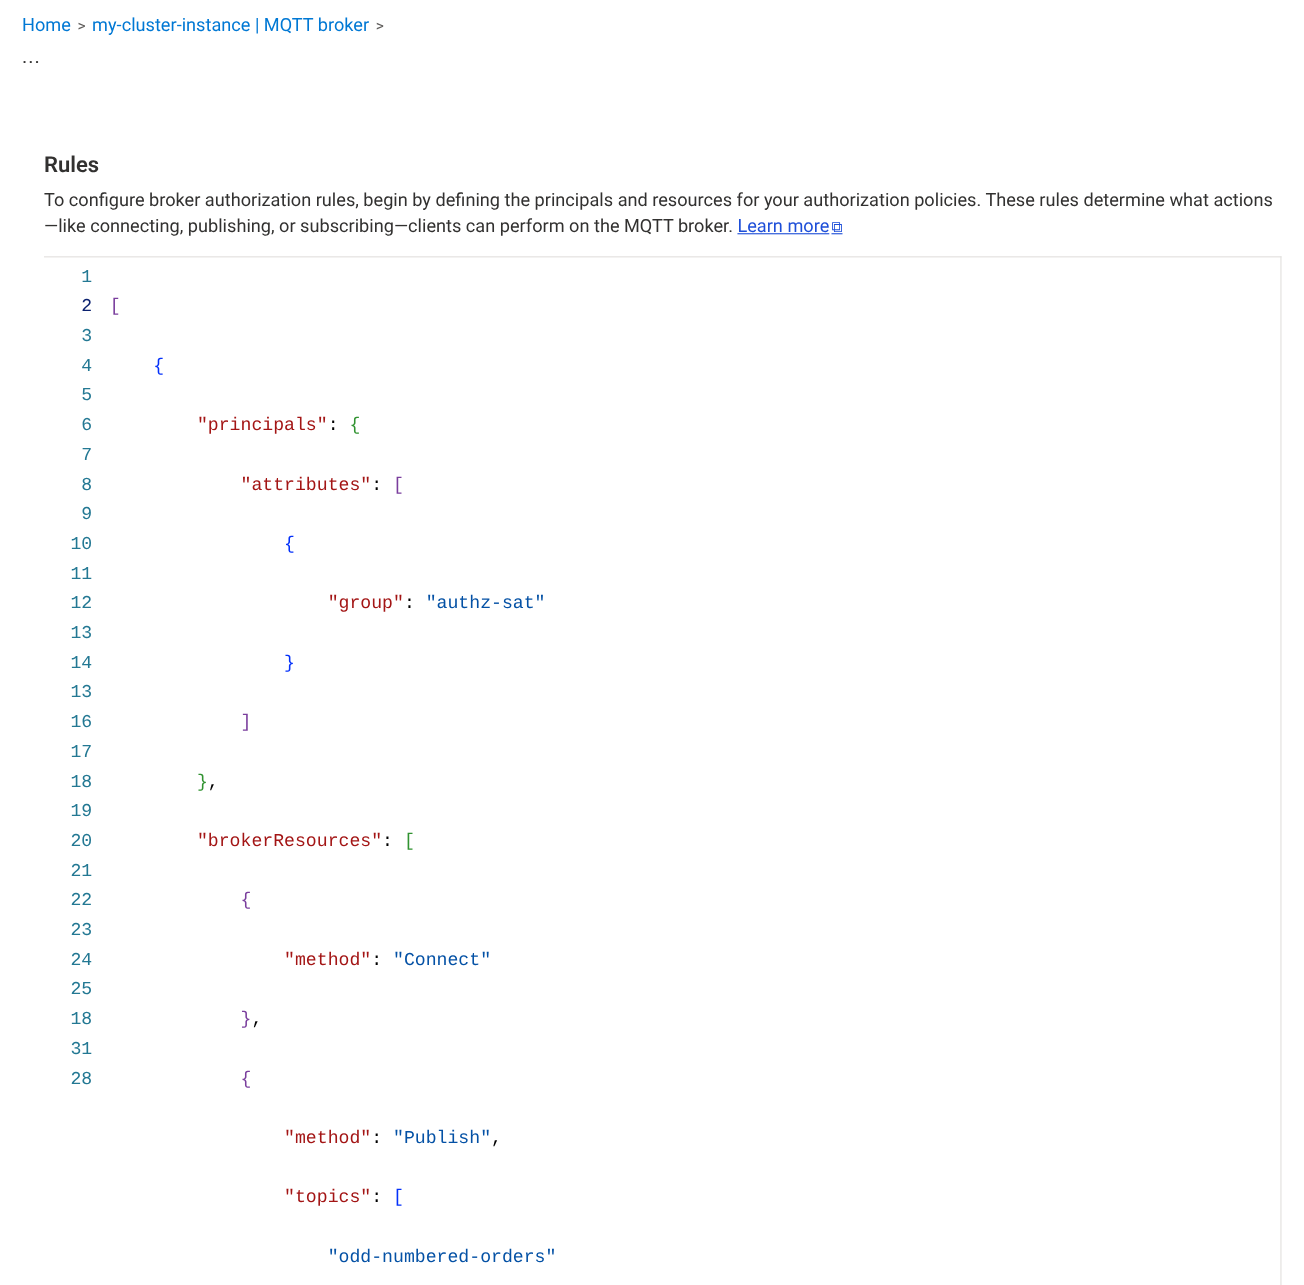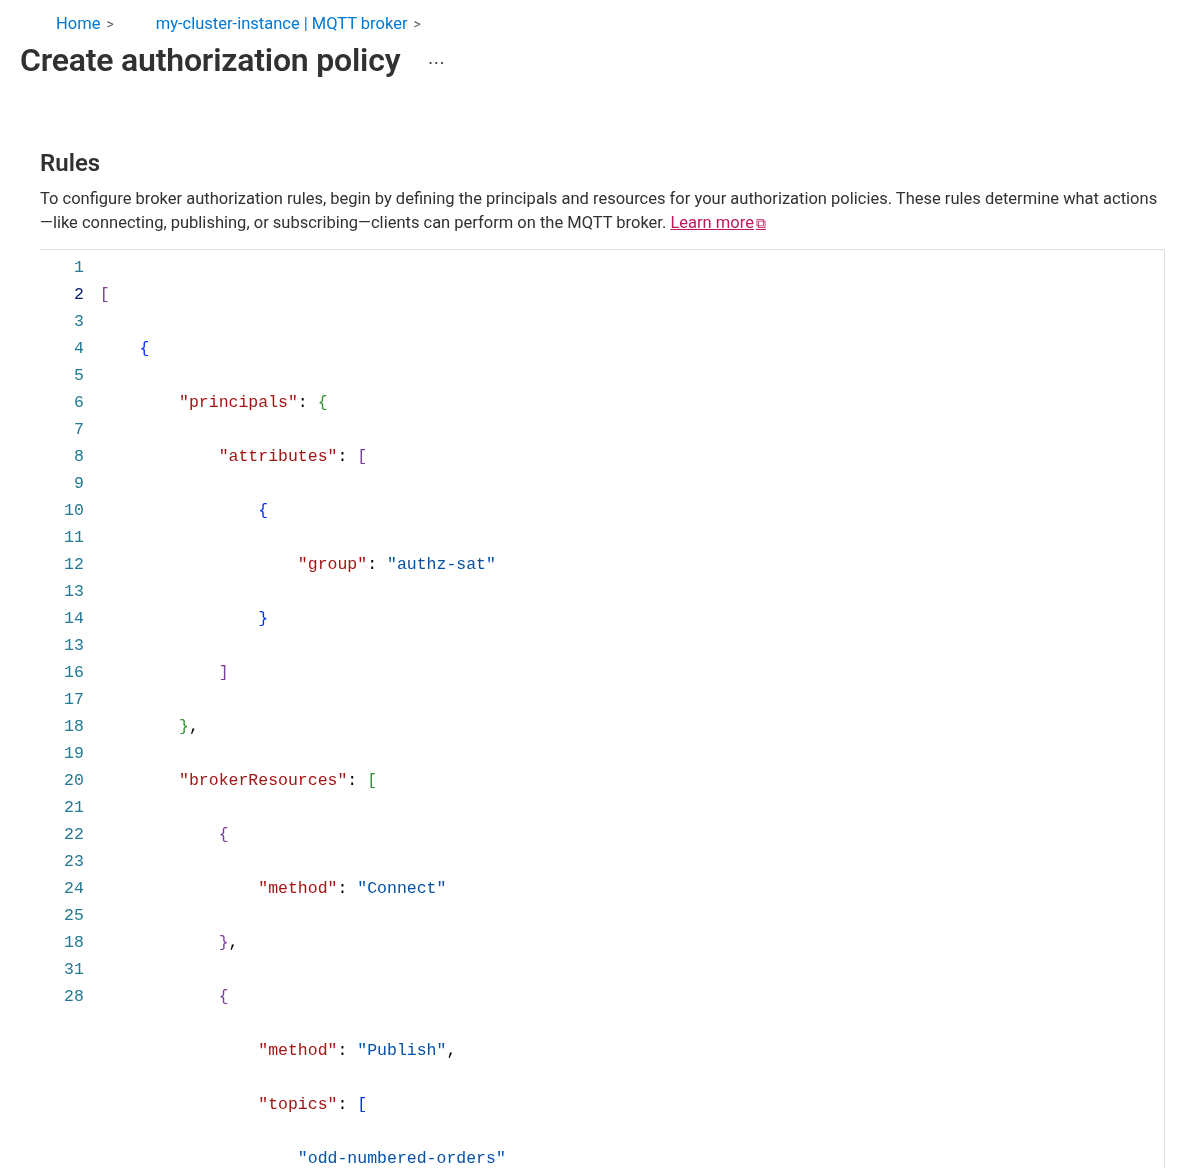--- a/index.html
+++ b/index.html
@@ -12,21 +12,20 @@
   }
   .breadcrumb {
     display: flex;
     align-items: center;
     font-size: 16.5px;
     margin-bottom: 8px;
   }
   .breadcrumb a {
     color: #0078d4;
     text-decoration: none;
-    margin-left: 36px;
   }
   .breadcrumb .sep {
     color: #605e5c;
     margin: 0 6px;
     font-size: 14px;
   }
   .title-row {
     display: flex;
     align-items: center;
     gap: 28px;
@@ -43,34 +42,34 @@
     color: #323130;
     font-size: 18px;
     letter-spacing: 1px;
     line-height: 1;
     margin-top: 8px;
   }
   .content {
     padding-left: 20px;
   }
   h2.section-title {
-    font-size: 24px;
+    font-size: 20px;
     font-weight: 600;
     margin: 0 0 10px 0;
     color: #323130;
   }
   p.section-desc {
     font-size: 16.5px;
     color: #323130;
     margin: 0 0 14px 0;
     max-width: 1140px;
     line-height: 1.45;
   }
   .learn-more {
-    color: #be185d;
+    color: #1d4ed8;
     text-decoration: underline;
   }
   .ext-icon {
     font-size: 14px;
     margin-left: 2px;
   }
   .editor-wrap {
     border: 1px solid #e1dfdd;
     border-left: none;
     padding: 4px 0 4px 0;
@@ -119,21 +118,20 @@
 <body>
 
 <div class="breadcrumb">
   <a href="#">Home</a>
   <span class="sep">&gt;</span>
   <a href="#">my-cluster-instance | MQTT broker</a>
   <span class="sep">&gt;</span>
 </div>
 
 <div class="title-row">
-  <h1 class="page-title">Create authorization policy</h1>
   <span class="more-icon">···</span>
 </div>
 
 <div class="content">
   <h2 class="section-title">Rules</h2>
   <p class="section-desc">
     <span>To configure broker authorization rules, begin by defining the principals and resources for your authorization policies. These rules determine what actions—like connecting, publishing, or subscribing—clients can perform on the MQTT broker. </span><a href="#" class="learn-more"><span>Learn more</span><span class="ext-icon">⧉</span></a>
   </p>
 
   <div class="editor-wrap">

